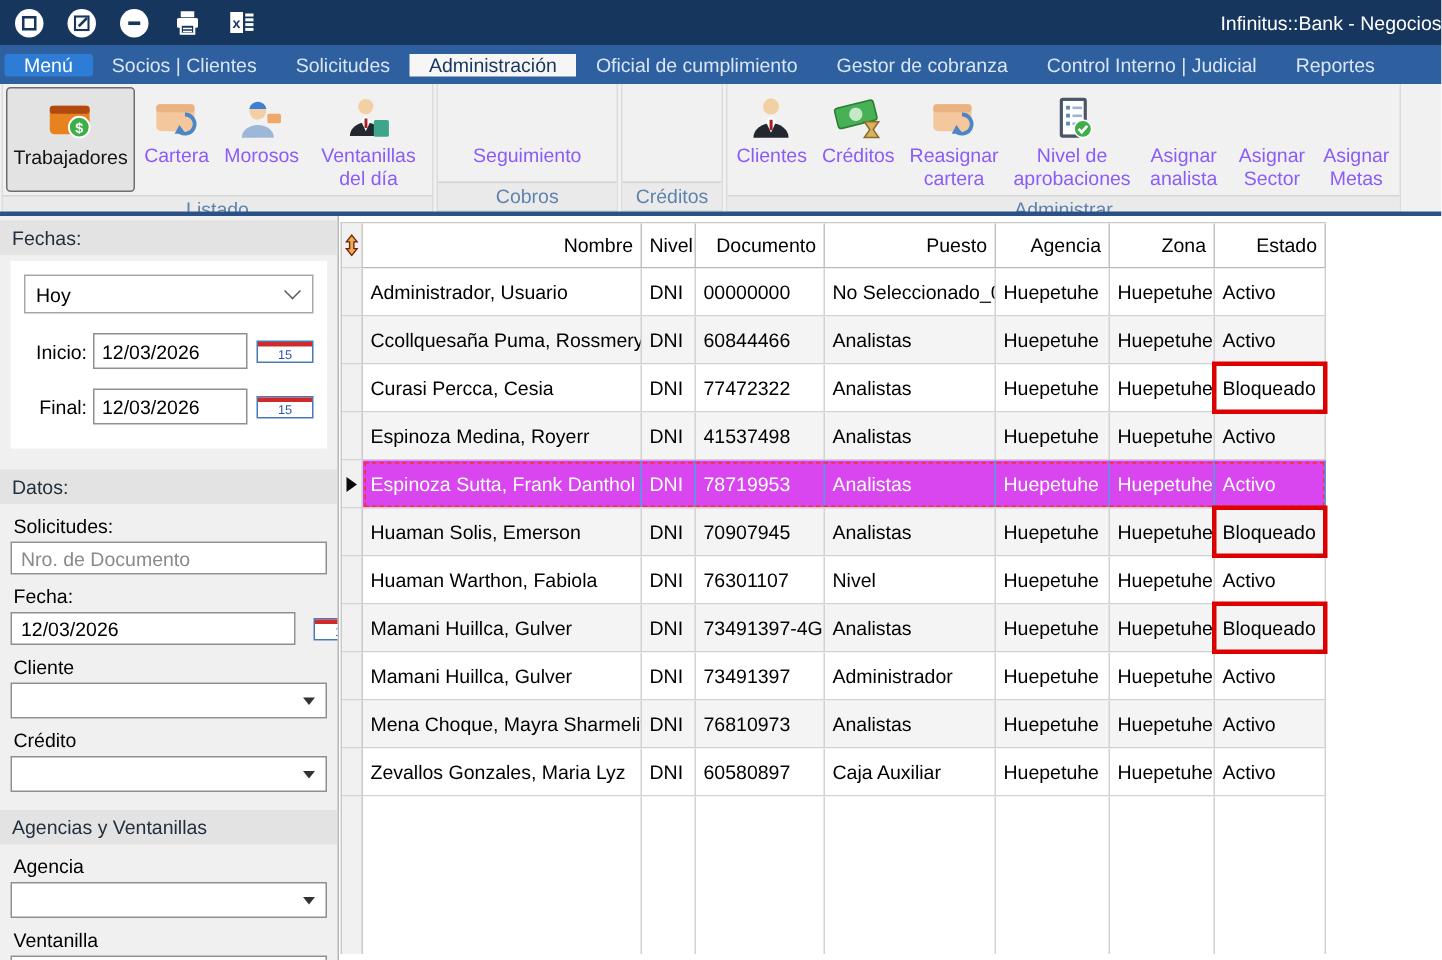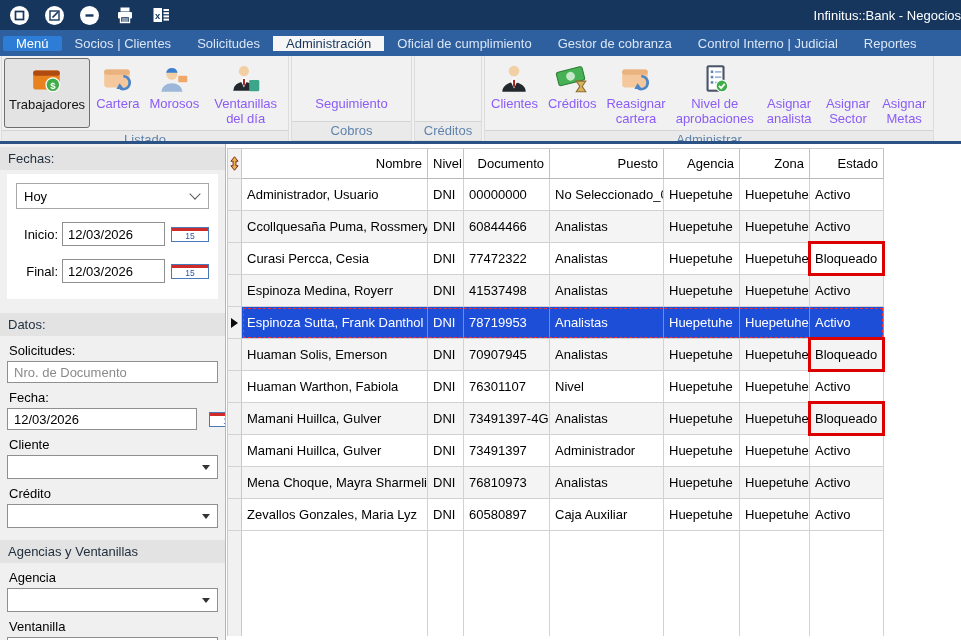--- a/index.html
+++ b/index.html
@@ -67,21 +67,21 @@
   .tbl{width:657px;margin-left:1px;display:flex;flex-direction:column;height:calc(100% - 4px);border-top:1px solid #c9c9c9;border-left:1px solid #c9c9c9;box-sizing:border-box}
   .trow{display:flex;height:32px;flex:0 0 auto}
   .trow.thead{height:30px}
   .gut{width:14px;flex:0 0 14px;background:#f1f1f1;border-right:1px solid #c9c9c9;border-bottom:1px solid #d2d2d2;position:relative;box-sizing:border-box;display:flex;align-items:center;justify-content:center}
   .rowcells{display:flex;border-bottom:1px solid #d2d2d2;box-sizing:border-box;background:#fff}
   .rowcells.alt{background:#f4f4f4}
   .cell{box-sizing:border-box;border-right:1px solid #d2d2d2;padding:0 5px;line-height:31px;font-size:13px;color:#000;white-space:nowrap;overflow:hidden;flex:0 0 auto}
   .thead .cell{text-align:right;line-height:29px;border-right-color:#c2c2c2}
   .thead .rowcells{border-bottom-color:#b9b9b9}
   .w0{width:186px}.w1{width:36px}.w2{width:86px}.w3{width:114px}.w4{width:76px}.w5{width:70px}.w6{width:74px}
-  .rowcells.sel{background:#1d4ed8;outline:1px dashed #ff2a2a;outline-offset:-2px}
+  .rowcells.sel{background:#d946ef;outline:1px dashed #ff2a2a;outline-offset:-2px}
   .rowcells.sel .cell{color:#fff;border-right-color:#4e9de2}
   .estado{position:relative;overflow:visible}
   .blockbox{position:absolute;left:-2px;top:-2px;right:-2px;bottom:-2px;border:3px solid #dd0000;z-index:3;pointer-events:none}
   .marker{width:0;height:0;border-top:5px solid transparent;border-bottom:5px solid transparent;border-left:7px solid #0a0a0a}
   .tfill{flex:1;display:flex;min-height:0}
   .tfill .gut{border-bottom:none;height:100%}
   .tfill .cell{border-bottom:none;height:100%}
 </style>
 </head>
 <body>

